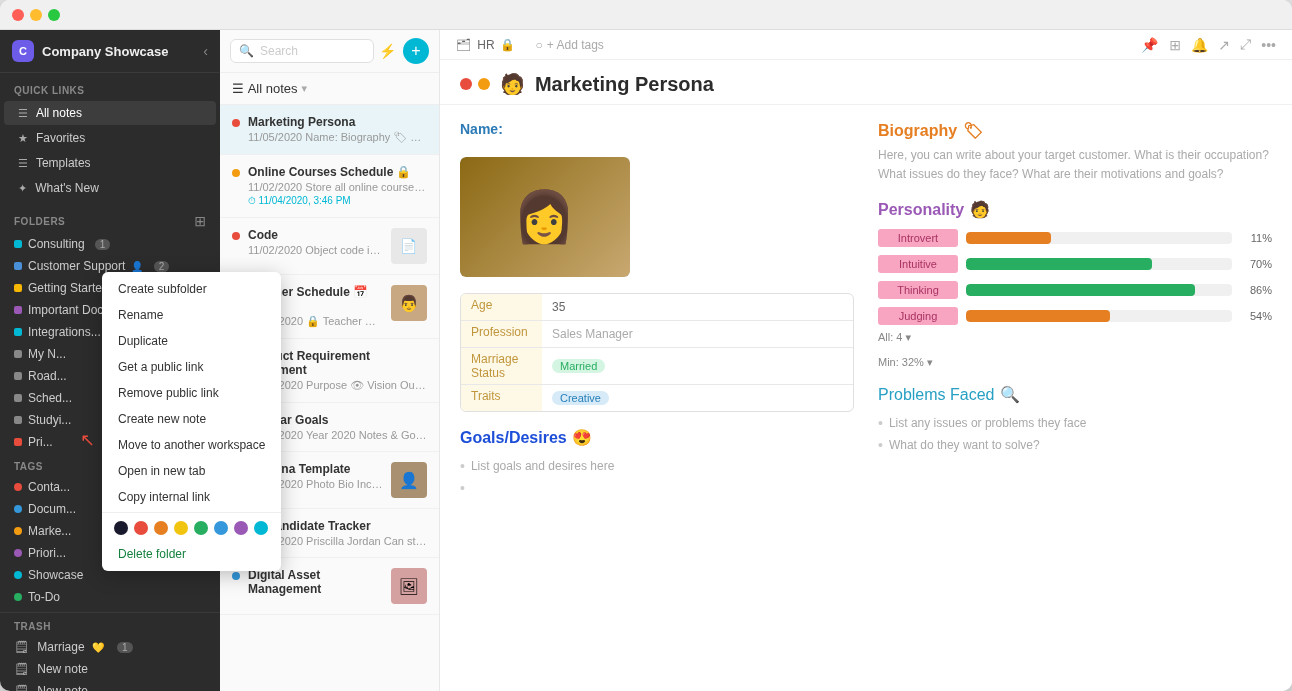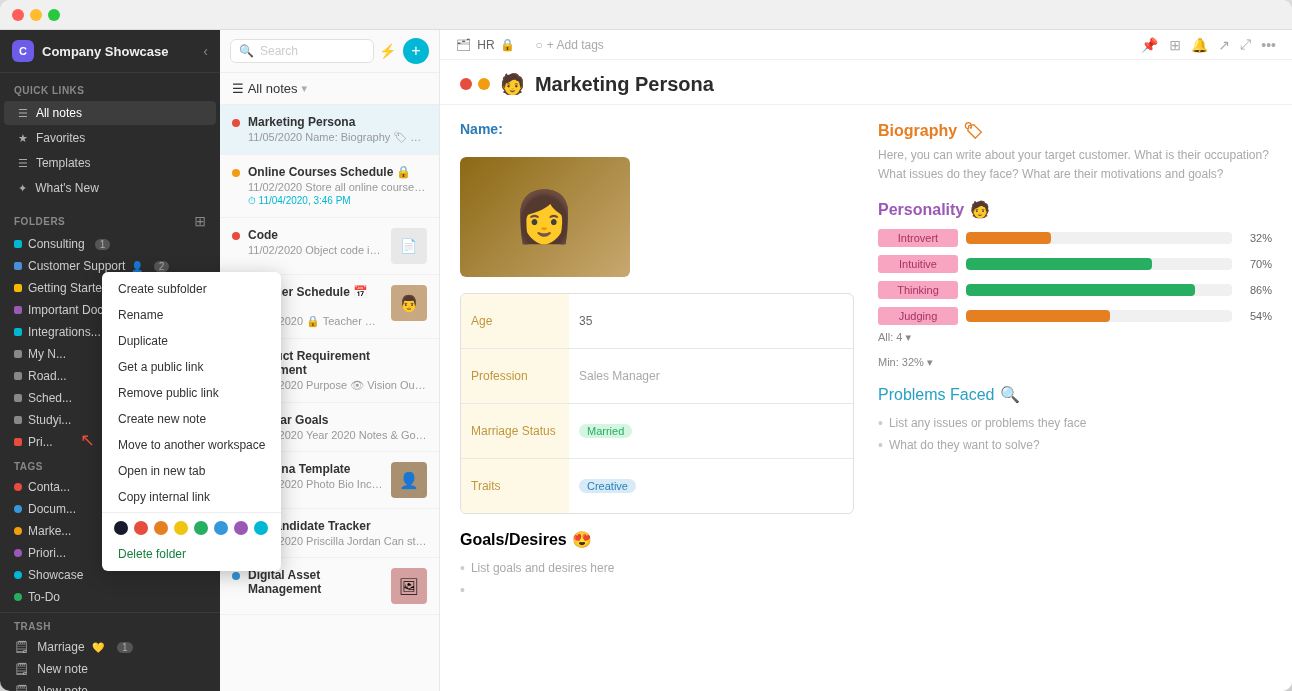--- a/index.html
+++ b/index.html
@@ -80,40 +80,40 @@
     .editor-title-emoji { font-size: 20px; }
     .editor-title-text { font-size: 20px; font-weight: 700; color: #2c2c2c; }
     .editor-body { flex: 1; padding: 16px 20px; overflow-y: auto; display: grid; grid-template-columns: 1fr 1fr; gap: 24px; }
     .left-col { display: flex; flex-direction: column; gap: 16px; }
     .right-col { display: flex; flex-direction: column; gap: 16px; }
     .field-label { font-size: 14px; font-weight: 600; color: #2c7bb6; margin-bottom: 4px; }
     .persona-image { width: 170px; height: 120px; border-radius: 6px; background: #ccc; overflow: hidden; display: flex; align-items: center; justify-content: center; font-size: 60px; }
     .info-table { border: 1px solid #e0e0e0; border-radius: 6px; overflow: hidden; font-size: 12px; }
     .info-row { display: flex; border-bottom: 1px solid #e8e8e8; }
     .info-row:last-child { border-bottom: none; }
-    .info-key { background: #fef9e7; color: #c0963c; font-weight: 500; padding: 20px 10px; width: 108px; flex-shrink: 0; }
+    .info-key { background: #fef9e7; color: #c0963c; font-weight: 500; padding: 4px 10px; width: 81px; flex-shrink: 0; }
     .info-val { padding: 6px 10px; color: #666; display: flex; align-items: center; gap: 6px; }
     .tag-pill { background: #d5f5e3; color: #27ae60; border-radius: 10px; padding: 1px 8px; font-size: 11px; }
     .tag-creative { background: #d6eaf8; color: #2980b9; }
     .biography-section { }
     .biography-title { font-size: 16px; font-weight: 700; color: #e67e22; margin-bottom: 6px; display: flex; align-items: center; gap: 6px; }
     .biography-text { font-size: 12px; color: #aaa; line-height: 1.6; }
     .personality-section { }
     .personality-title { font-size: 16px; font-weight: 700; color: #9b59b6; margin-bottom: 10px; display: flex; align-items: center; gap: 6px; }
     .personality-bars { display: flex; flex-direction: column; gap: 8px; }
     .personality-row { display: flex; align-items: center; gap: 8px; }
     .personality-label { width: 80px; background: #f8a5c2; color: #a83261; font-size: 11px; padding: 3px 8px; border-radius: 3px; text-align: center; }
     .personality-bar-bg { flex: 1; background: #f0f0f0; border-radius: 4px; height: 12px; overflow: hidden; }
     .personality-bar { height: 100%; border-radius: 4px; }
     .bar-orange { background: #e67e22; }
     .bar-green { background: #27ae60; }
     .personality-pct { font-size: 11px; color: #666; width: 32px; text-align: right; }
     .personality-footer { font-size: 11px; color: #888; margin-top: 6px; display: flex; gap: 12px; flex-direction: column; }
     .goals-section { }
-    .goals-title { font-size: 16px; font-weight: 700; color: #000000; margin-bottom: 8px; display: flex; align-items: center; gap: 6px; }
+    .goals-title { font-size: 16px; font-weight: 700; color: #1d4ed8; margin-bottom: 8px; display: flex; align-items: center; gap: 6px; }
     .goals-list { list-style: none; }
     .goals-list li { font-size: 12px; color: #aaa; padding: 3px 0; display: flex; align-items: center; gap: 6px; }
     .goals-list li::before { content: '•'; color: #ccc; font-size: 14px; }
     .problems-section { }
     .problems-title { font-size: 16px; font-weight: 400; color: #27a0c4; margin-bottom: 8px; display: flex; align-items: center; gap: 6px; }
     .problems-list { list-style: none; }
     .problems-list li { font-size: 12px; color: #aaa; padding: 3px 0; display: flex; align-items: center; gap: 6px; }
     .problems-list li::before { content: '•'; color: #ccc; font-size: 14px; }
   </style>
 </head>
@@ -470,21 +470,21 @@
             <div class="personality-title">
               <span>Personality</span>
               <span>🧑</span>
             </div>
             <div class="personality-bars">
               <div class="personality-row">
                 <div class="personality-label">Introvert</div>
                 <div class="personality-bar-bg">
                   <div class="personality-bar bar-orange" style="width:32%;"></div>
                 </div>
-                <span class="personality-pct">32%</span>
+                <span class="personality-pct">11%</span>
               </div>
               <div class="personality-row">
                 <div class="personality-label">Intuitive</div>
                 <div class="personality-bar-bg">
                   <div class="personality-bar bar-green" style="width:70%;"></div>
                 </div>
                 <span class="personality-pct">70%</span>
               </div>
               <div class="personality-row">
                 <div class="personality-label">Thinking</div>

